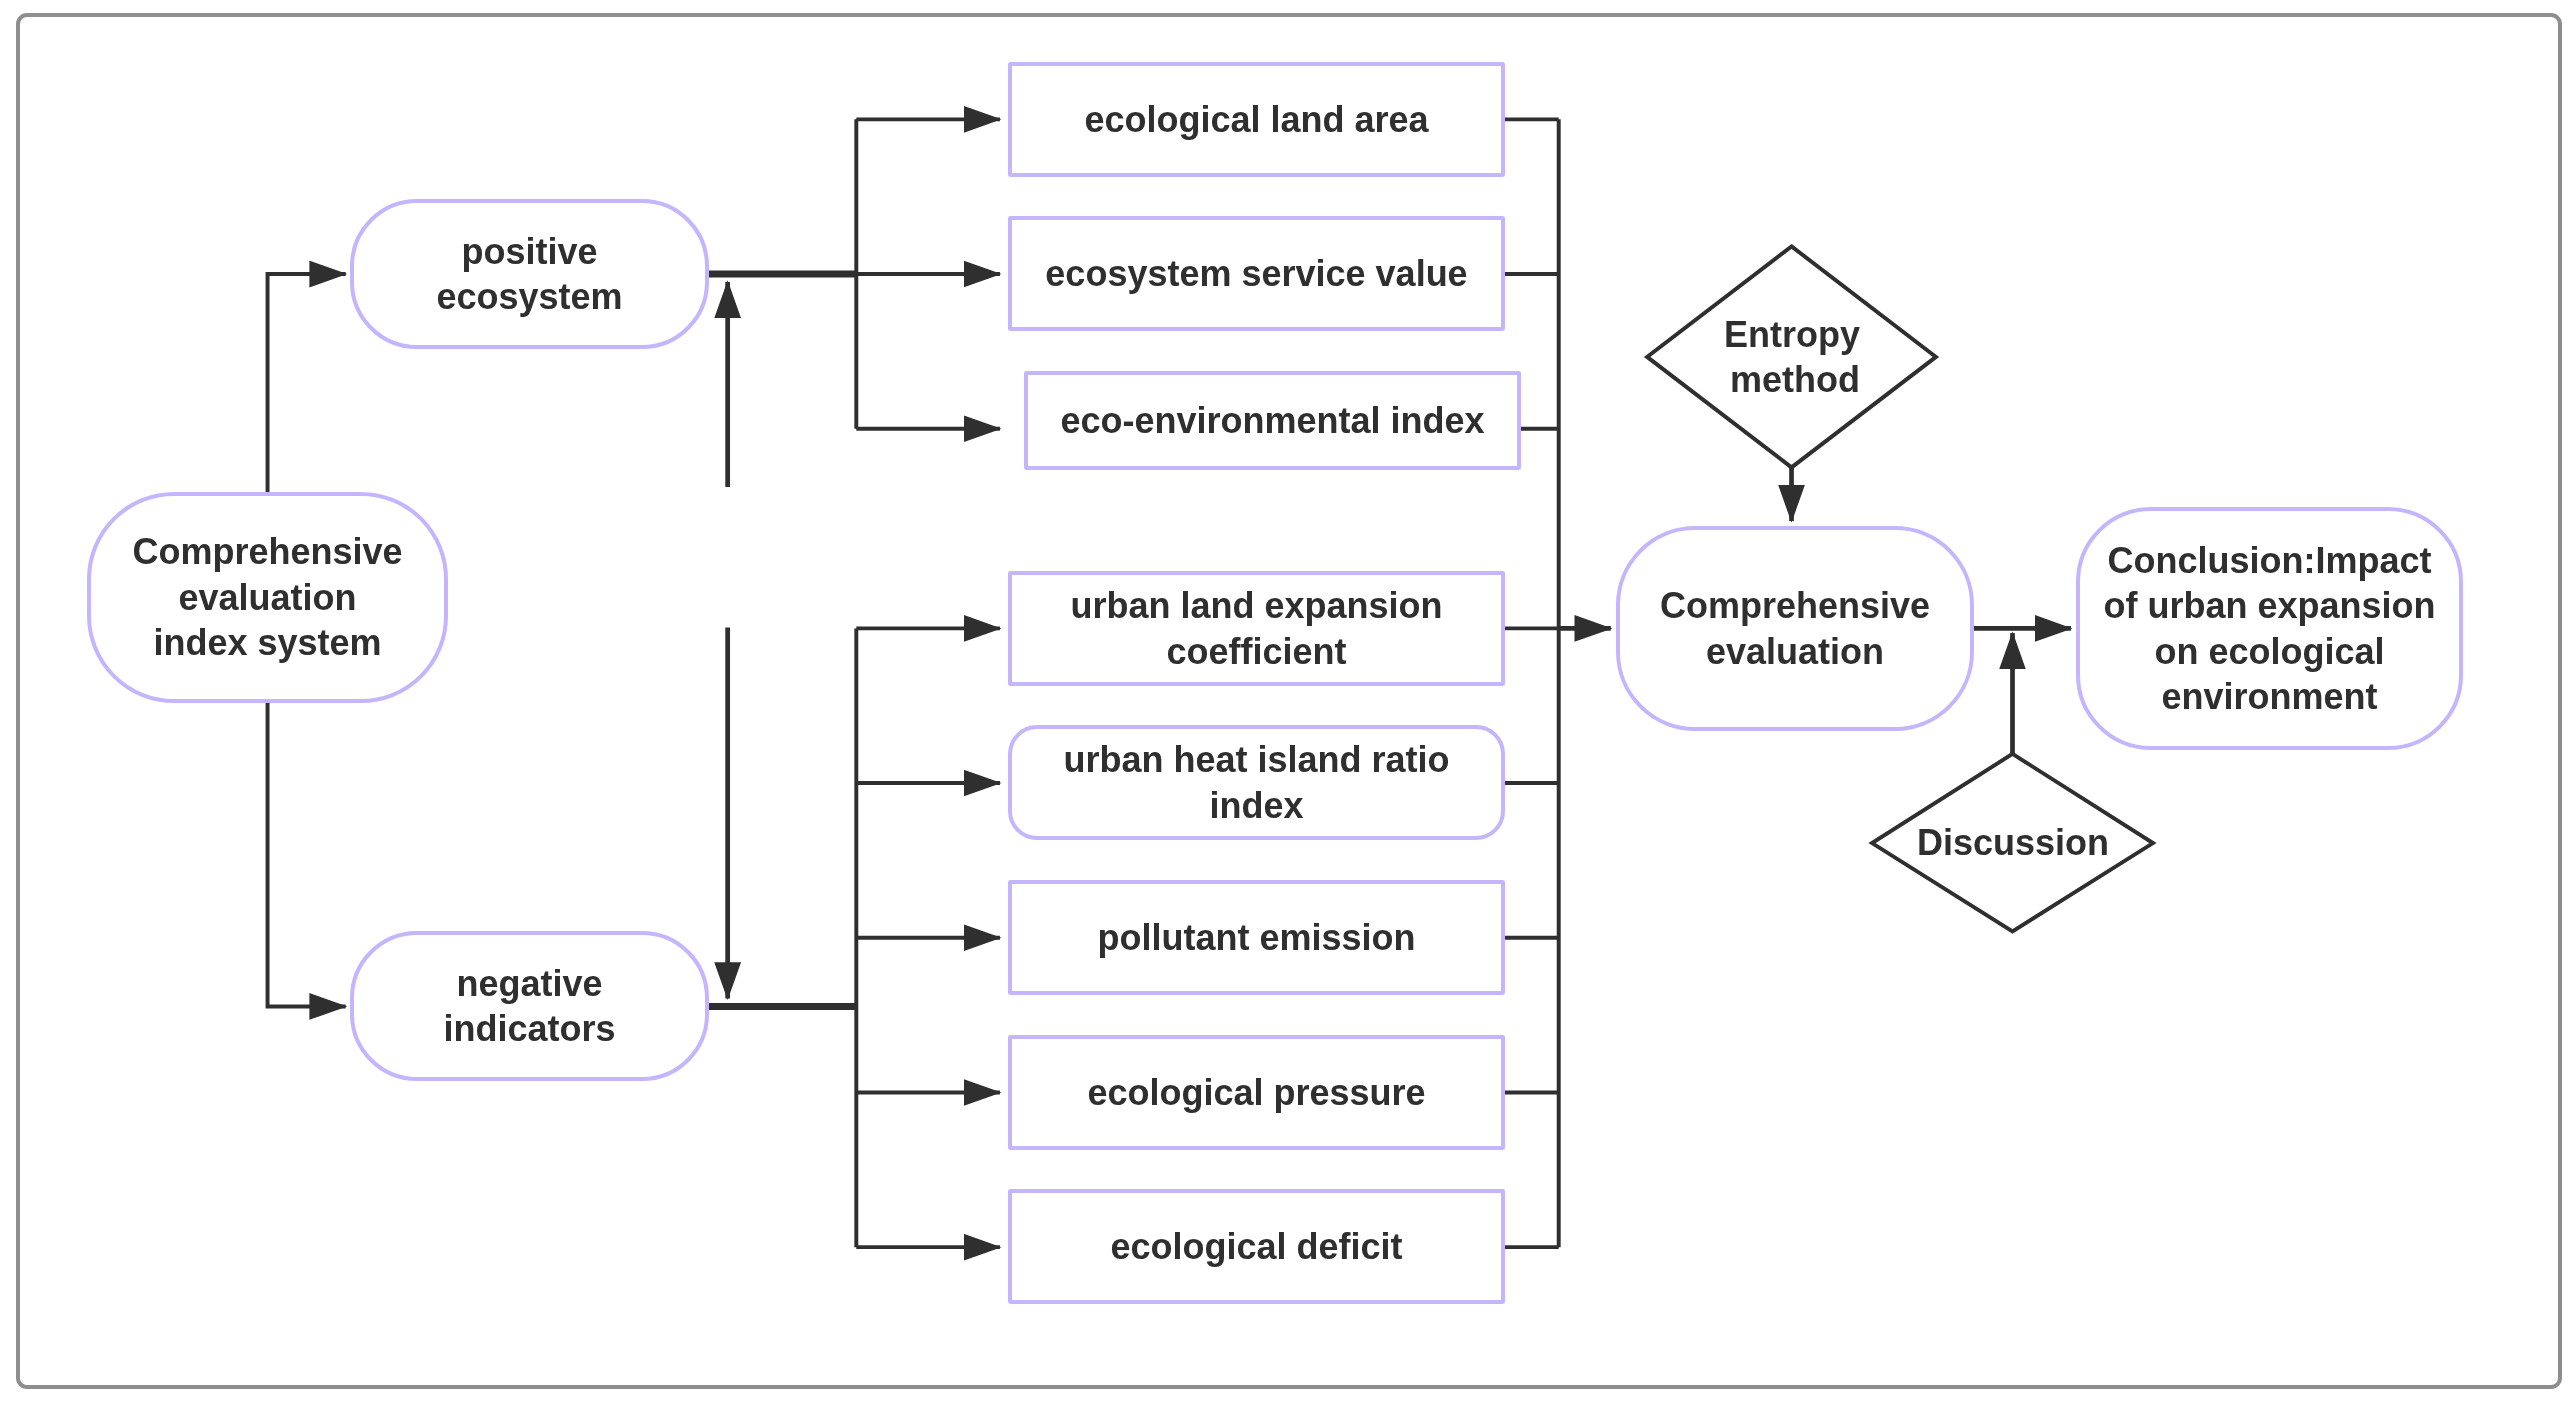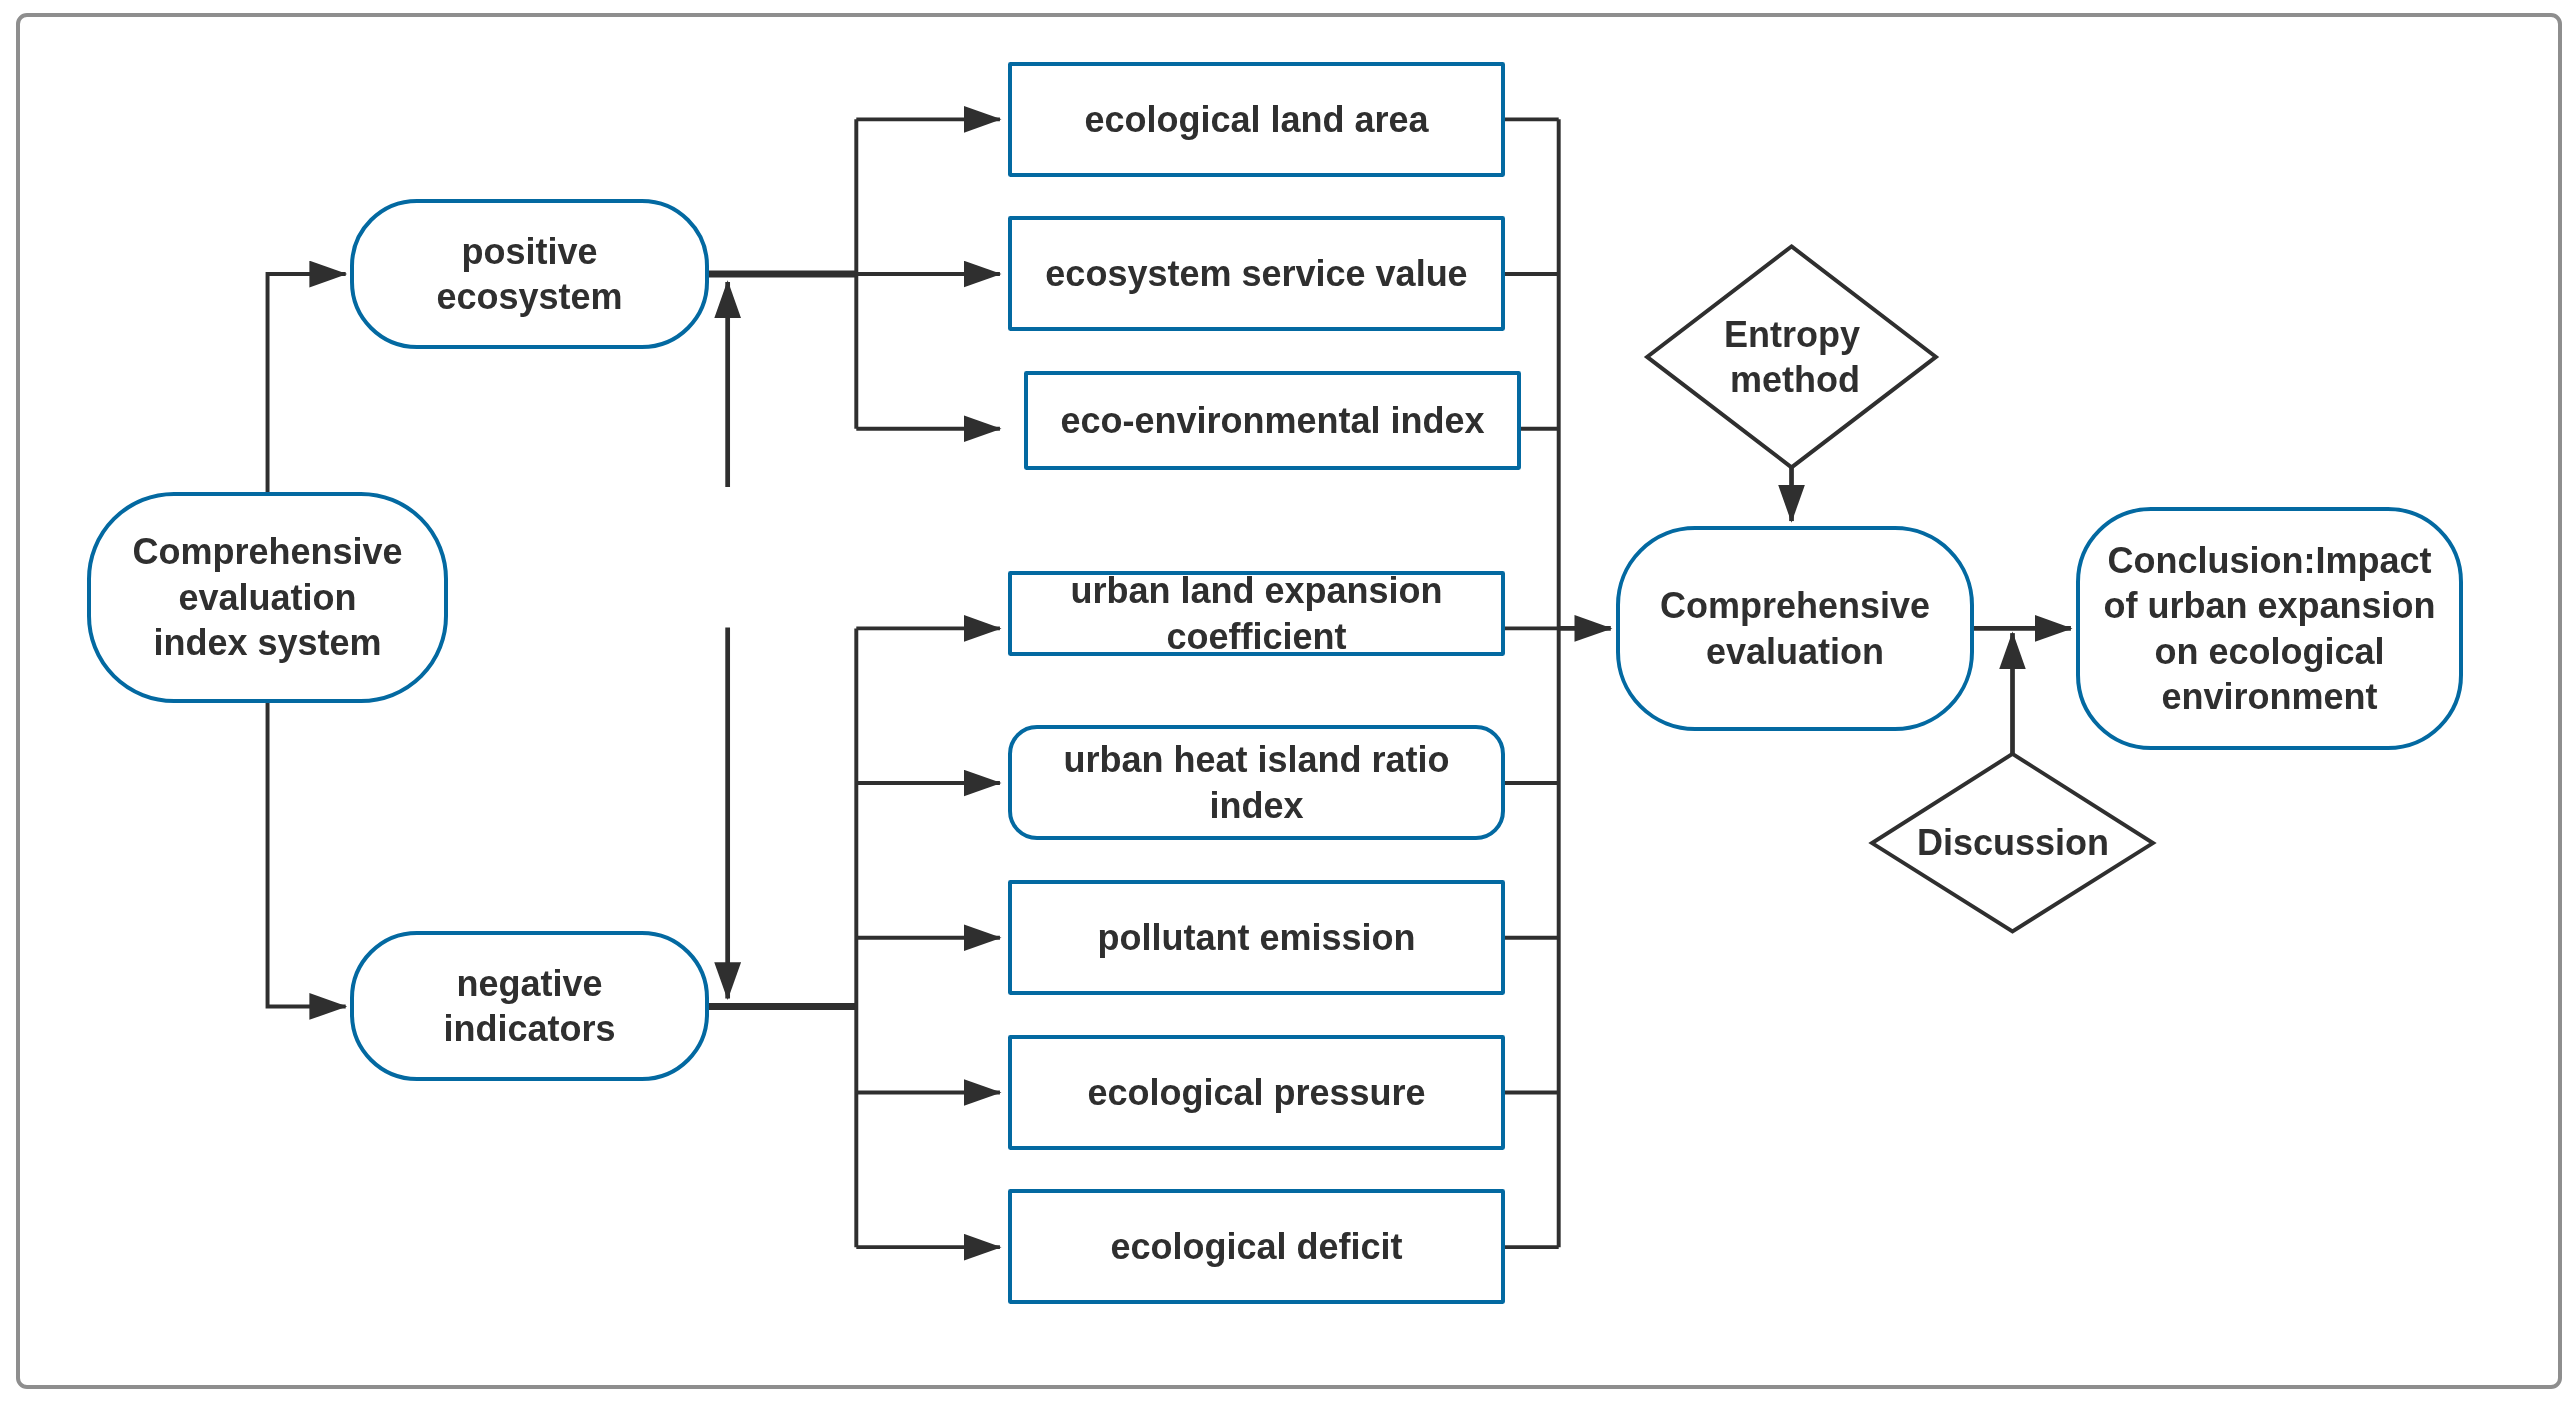--- a/index.html
+++ b/index.html
@@ -28,21 +28,21 @@
     position: absolute;
     left: 0;
     top: 0;
     width: 2576px;
     height: 1402px;
   }
   .node {
     position: absolute;
     box-sizing: border-box;
     background: #ffffff;
-    border: 4px solid #0369a1;
+    border: 4px solid #c4b5fd;
     display: flex;
     align-items: center;
     justify-content: center;
     text-align: center;
     color: #2f2f2f;
     font-weight: 700;
     font-size: 36px;
     line-height: 1.26;
     white-space: pre-line;
   }
@@ -126,21 +126,21 @@
 ecosystem</div>
 
   <div class="node rounded" style="left:350px; top:931px; width:359px; height:150px; border-radius:67px;">negative
 indicators</div>
 
 
   <div class="node rect" style="left:1008px; top:62px; width:497px; height:115px;">ecological land area</div>
   <div class="node rect" style="left:1008px; top:216px; width:497px; height:115px;">ecosystem service value</div>
   <div class="node rect" style="left:1024px; top:371px; width:497px; height:99px;">eco-environmental index</div>
 
-  <div class="node rect" style="left:1008px; top:571px; width:497px; height:85px;">urban land expansion
+  <div class="node rect" style="left:1008px; top:571px; width:497px; height:115px;">urban land expansion
 coefficient</div>
   <div class="node rect" style="left:1008px; top:725px; width:497px; height:115px;border-radius:29px;">urban heat island ratio
 index</div>
   <div class="node rect" style="left:1008px; top:880px; width:497px; height:115px;text-align:center;">pollutant emission</div>
   <div class="node rect" style="left:1008px; top:1035px; width:497px; height:115px;">ecological pressure</div>
   <div class="node rect" style="left:1008px; top:1189px; width:497px; height:115px;">ecological deficit</div>
 
   <div class="node rounded" style="left:1616px; top:526px; width:358px; height:205px; border-radius:79px;">Comprehensive
 evaluation</div>
 

